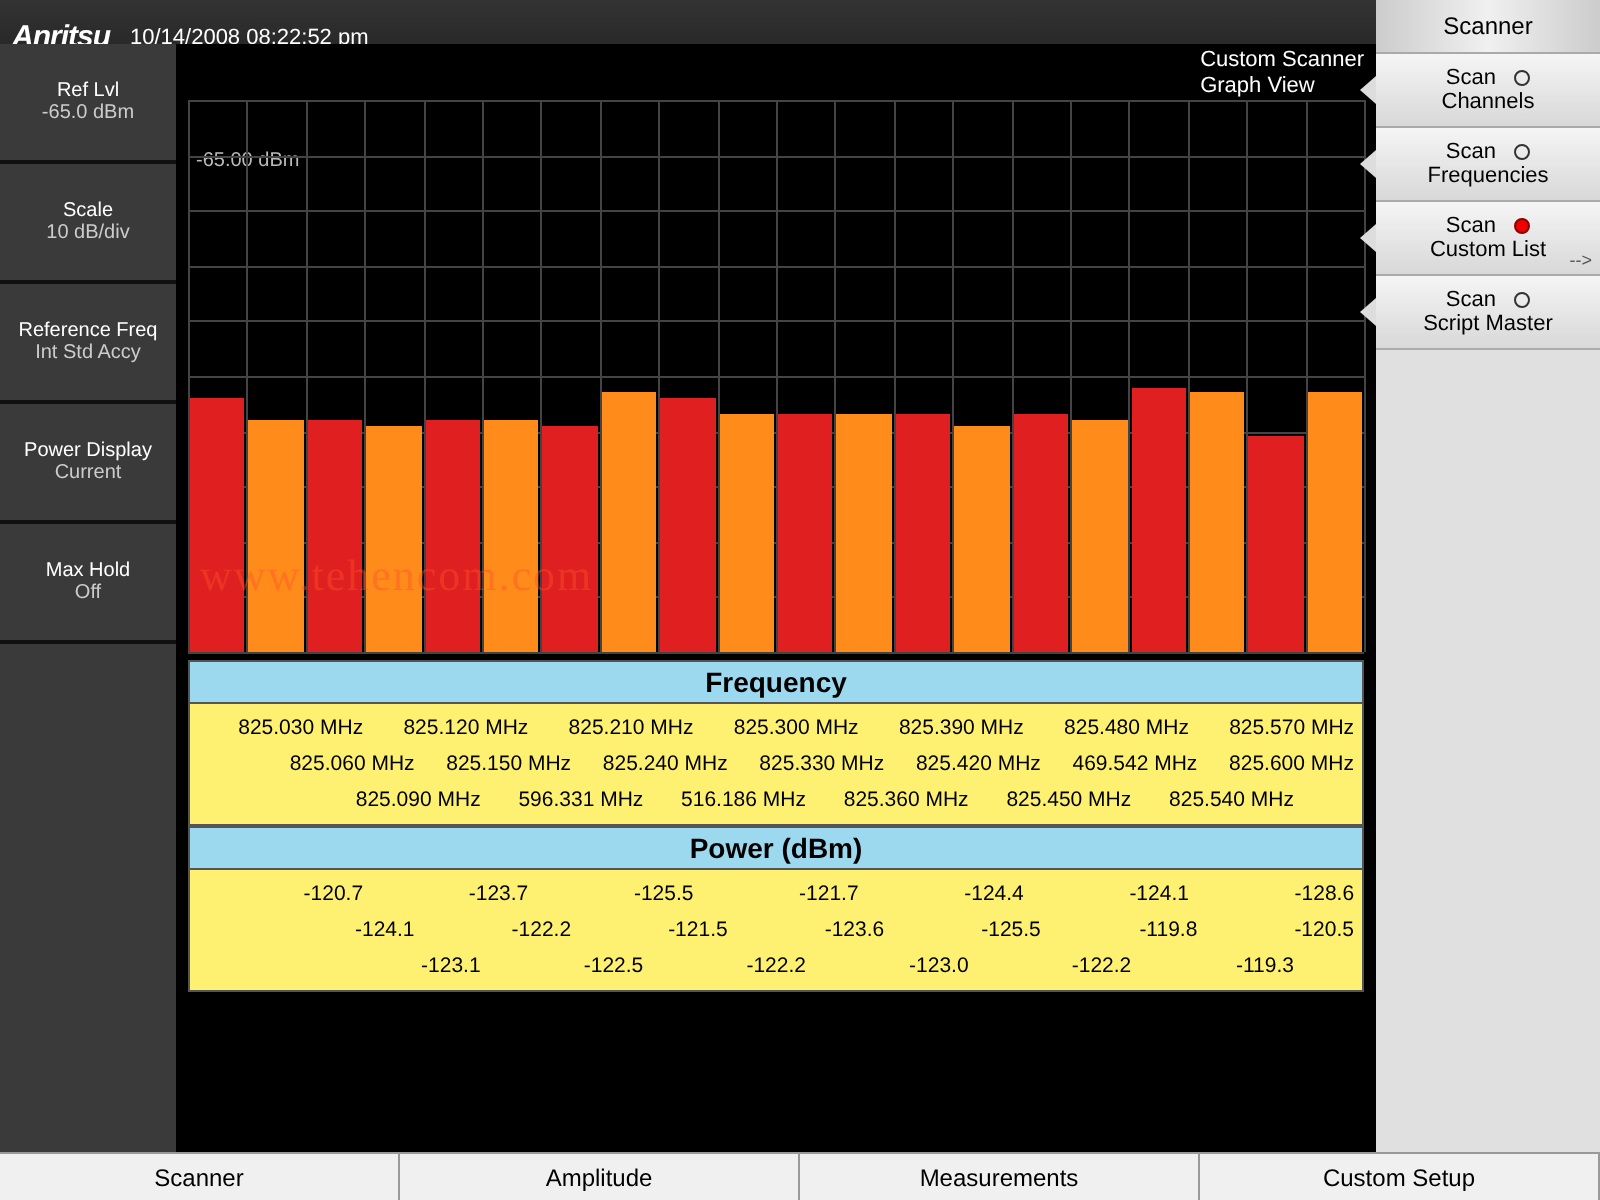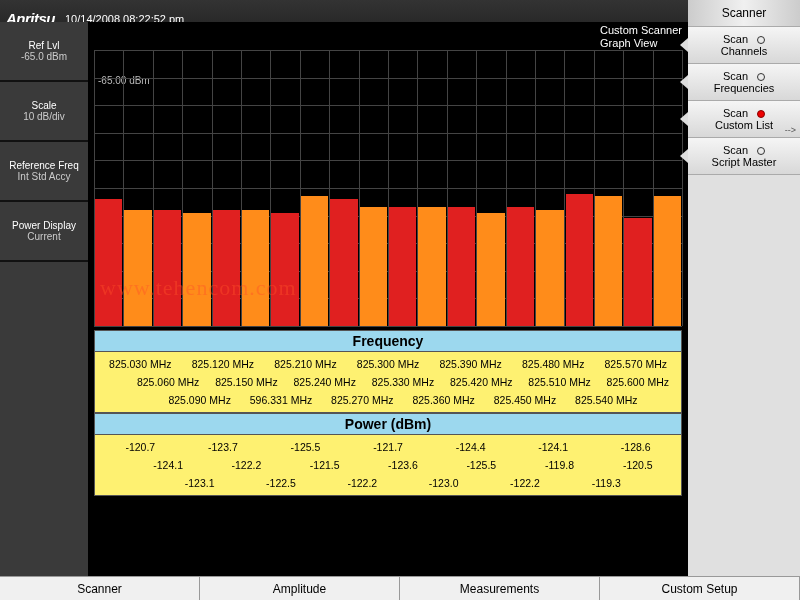--- a/index.html
+++ b/index.html
@@ -26,21 +26,21 @@
   .hline { position:absolute; left:0; right:0; border-top:1px solid #444; }
   .vline { position:absolute; top:0; bottom:0; border-left:1px solid #444; }
   .bars { position:absolute; left:0; right:0; bottom:0; height:100%; display:flex; }
   .bar { flex:1; position:relative; }
   .bar-fill { position:absolute; left:1px; right:1px; bottom:0; }
 
   .data-panels { position:absolute; top:308px; left:6px; right:6px; bottom:4px; display:flex; flex-direction:column; }
   .panel-head { background:#9cd8ee; color:#000; font-size:14px; font-weight:bold; text-align:center; padding:2px 0; border:1px solid #555; }
   .panel-body { background:#fef171; color:#000; font-size:10.5px; padding:3px 4px; border:1px solid #555; border-top:none; line-height:18px; }
   .panel-body .row { display:flex; }
-  .panel-body .cell { flex:1; text-align:center; white-space:nowrap; }
+  .panel-body .cell { flex:1; text-align:right; white-space:nowrap; }
   .panel-body .row.indent { padding-left:30px; padding-right:0; }
   .panel-body .row.indent2 { padding-left:60px; padding-right:30px; }
 
   .right-menu { position:absolute; top:0; right:0; width:112px; height:100%; background:#e0e0e0; }
   .right-title { background:linear-gradient(to right,#ccc,#f0f0f0,#ccc); text-align:center; font-size:12px; padding:6px 0; border-bottom:1px solid #aaa; }
   .right-item { background:linear-gradient(to bottom,#f5f5f5,#d8d8d8); font-size:11px; text-align:center; padding:6px 2px; border-bottom:1px solid #aaa; cursor:pointer; position:relative; }
   .right-item .dot { display:inline-block; width:8px; height:8px; border-radius:50%; border:1px solid #333; margin-left:6px; vertical-align:middle; }
   .right-item .dot.on { background:#e00; border-color:#800; }
   .right-item .arrow { position:absolute; right:4px; bottom:2px; font-size:9px; color:#555; }
   .right-notch { position:absolute; left:-8px; top:50%; width:8px; height:14px; margin-top:-7px; background:#ddd; clip-path:polygon(100% 0,100% 100%,0 50%); }
@@ -72,20 +72,24 @@
         <div>Scale</div>
         <div class="sub">10 dB/div</div>
       </div>
       <div class="left-item">
         <div>Reference Freq</div>
         <div class="sub">Int Std Accy</div>
       </div>
       <div class="left-item">
         <div>Power Display</div>
         <div class="sub">Current</div>
+      </div>
+      <div class="left-item">
+        <div>Max Hold</div>
+        <div class="sub">Off</div>
       </div>
     </div>
 
   <div class="content">
     <div class="mode-label">
       <div>Custom Scanner</div>
       <div>Graph View</div>
     </div>
 
     <div class="chart-area">
@@ -199,27 +203,27 @@
             <div class="cell">825.390 MHz</div>
             <div class="cell">825.480 MHz</div>
             <div class="cell">825.570 MHz</div>
           </div>
           <div class="row indent">
             <div class="cell">825.060 MHz</div>
             <div class="cell">825.150 MHz</div>
             <div class="cell">825.240 MHz</div>
             <div class="cell">825.330 MHz</div>
             <div class="cell">825.420 MHz</div>
-            <div class="cell">825.510 MHz</div>
+            <div class="cell">469.542 MHz</div>
             <div class="cell">825.600 MHz</div>
           </div>
           <div class="row indent2">
             <div class="cell">825.090 MHz</div>
             <div class="cell">596.331 MHz</div>
-            <div class="cell">825.270 MHz</div>
+            <div class="cell">516.186 MHz</div>
             <div class="cell">825.360 MHz</div>
             <div class="cell">825.450 MHz</div>
             <div class="cell">825.540 MHz</div>
           </div>
         </div>
       <div class="panel-head">Power (dBm)</div>
       <div class="panel-body" id="power-body">
           <div class="row">
             <div class="cell">-120.7</div>
             <div class="cell">-123.7</div>

